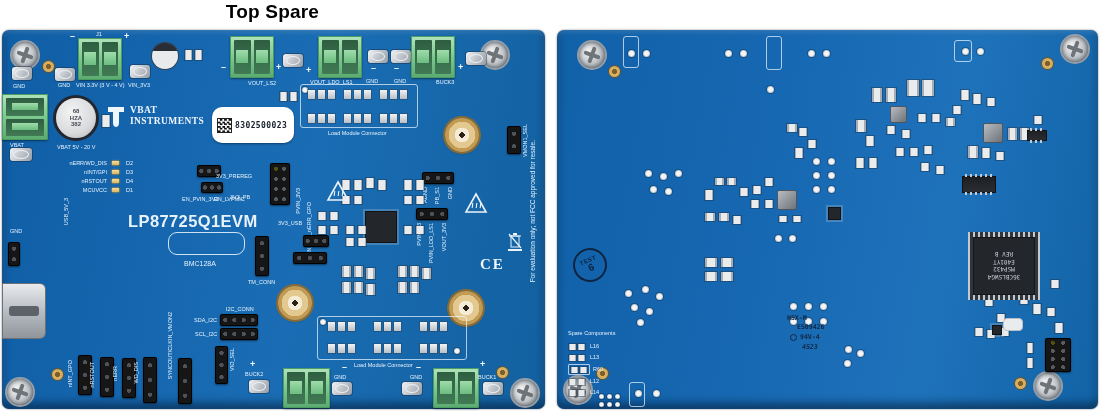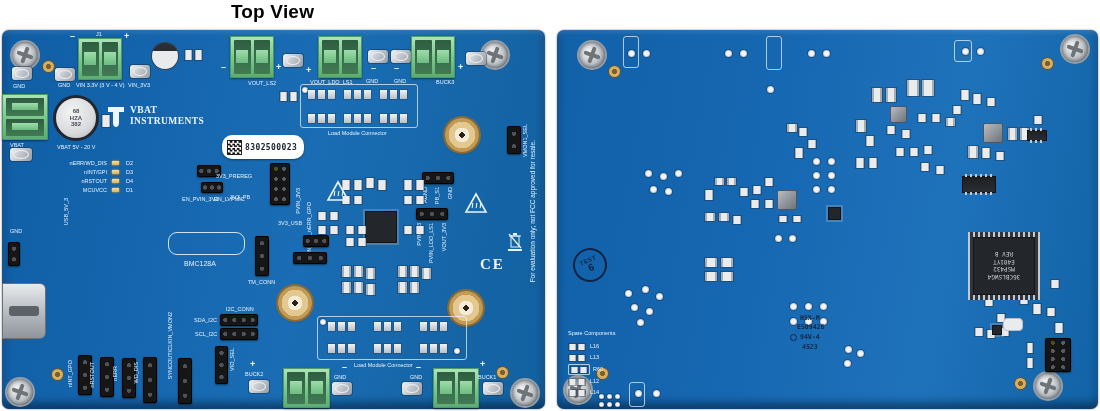--- a/index.html
+++ b/index.html
@@ -66,21 +66,21 @@
   .stamp b{position:static;font-size:6px;letter-spacing:.5px;} .stamp i{position:static;font-style:normal;font-size:10px;line-height:1;}
   .dk{color:#122640;font-weight:700;font-family:"DejaVu Sans Mono",monospace;font-size:6.5px;line-height:1;}
   .ulb{width:7px;height:7px;border:1.2px solid #122640;border-radius:50%;}
   .ce{color:#eef5fc;font-size:15px;font-weight:700;letter-spacing:2px;font-family:"Liberation Serif",serif;}
 </style>
 </head>
 <body>
 
 <div id="canvas">
 
-  <div class="title" style="left:0;width:545px;">Top View</div>
+  <div class="title" style="left:0;width:545px;">Top Spare</div>
 
   <div class="board brd-top">
 
     <div class="screw" style="left:10px;top:12px;"></div>
     <div class="screw" style="left:480px;top:12px;"></div>
     <div class="screw" style="left:5px;top:349px;"></div>
     <div class="screw" style="left:510px;top:350px;"></div>
     <div class="gvia" style="left:41px;top:31px;"></div>
     <div class="gvia" style="left:50px;top:339px;"></div>
     <div class="gvia" style="left:495px;top:337px;"></div>
@@ -158,21 +158,21 @@
         <div class="pad" style="left: 388px; top: 84px;"></div>
         <div class="pad" style="left: 398px; top: 84px;"></div>
       </div>
     <div class="lbl" style="left:326px;top:100px;">Load Module Connector</div>
 
     <svg style="left:104px;top:74px;" width="20" height="24" viewBox="0 0 20 24">
       <path d="M2 3h16v5h-5v11c0 3-2 4-3 4s-3-1-3-4V8H2z" fill="#eef5fc"></path>
     </svg>
     <div class="brand-txt" style="left:128px;top:76px;font-size:9.5px;">VBAT</div>
     <div class="brand-txt" style="left:128px;top:87px;font-size:9.5px;">INSTRUMENTS</div>
-    <div class="sticker" style="left:220px;top:77px;width:82px;height:24px;margin-top:28px;">
+    <div class="sticker" style="left:210px;top:77px;width:82px;height:36px;">
       <div class="qr"></div>
       <div class="num">8302500023</div>
     </div>
 
     <div class="ecap" style="left:51px;top:65px;">
       <div>68</div>
       <div>HZA</div>
       <div>382</div>
     </div>
     <div class="lbl" style="left:55px;top:114px;">VBAT 5V - 20 V</div>
@@ -188,20 +188,21 @@
     <div class="lbl" style="left:124px;top:148px;">D4</div>
     <div class="lbl r" style="left:45px;top:157px;width:60px;">MCUVCC</div>
     <div class="led" style="left:110px;top:158px;"></div>
     <div class="lbl" style="left:124px;top:157px;">D1</div>
 
     <div class="jmp p2v" style="left:6px;top:212px;width:12px;height:24px;"></div>
     <div class="vlbl" style="left:62px;top:168px;">USB_5V_3</div>
     <div class="lbl" style="left:8px;top:198px;">GND</div>
     <div class="usb" style="left:0px;top:253px;"></div>
 
+    <div class="name" style="left:126px;top:182px;">LP87725Q1EVM</div>
     <div class="obox" style="left:166px;top:202px;width:77px;height:23px;"></div>
     <div class="lbl" style="left:182px;top:230px;font-size:7px;">BMC128A</div>
 
     <div class="jmp p3h" style="left:195px;top:135px;width:24px;height:12px;"></div>
     <div class="jmp p3h" style="left:199px;top:152px;width:22px;height:11px;"></div>
     <div class="lbl" style="left:180px;top:166px;">EN_PVIN_3V3</div>
     <div class="lbl" style="left:212px;top:166px;">EN_LVPMIC</div>
     <div class="lbl" style="left:214px;top:143px;">3V3_PREREG</div>
     <div class="lbl" style="left:228px;top:164px;">3V3_PB</div>
     <div class="jmp p8" style="left:268px;top:133px;width:20px;height:42px;"></div>
@@ -520,19 +521,19 @@
         <div class="wcap" style="left: 12px; top: 360px; width: 7px; height: 6px;"></div>
         <div class="wcap" style="left: 21px; top: 360px; width: 7px; height: 6px;"></div>
       </div>
     <div class="bracket" style="left:11px;top:334px;width:22px;height:11px;border-radius:1px;"></div>
     <div class="lbl" style="left:33px;top:313px;">L16</div>
     <div class="lbl" style="left:33px;top:324px;">L13</div>
     <div class="lbl" style="left:36px;top:336px;">R60</div>
     <div class="lbl" style="left:33px;top:348px;">L12</div>
     <div class="lbl" style="left:33px;top:359px;">L14</div>
 
-    <div class="dk" style="left:243px;top:285px;">HSX-M</div>
+    <div class="dk" style="left:230px;top:285px;">HSX-M</div>
     <div class="dk" style="left:240px;top:294px;">E509426</div>
     <div class="ulb" style="left:233px;top:304px;"></div>
     <div class="dk" style="left:243px;top:304px;">94V-4</div>
     <div class="dk" style="left:245px;top:314px;transform:skewX(-8deg);">4523</div>
   </div>
 </div>
 
 </body></html>

